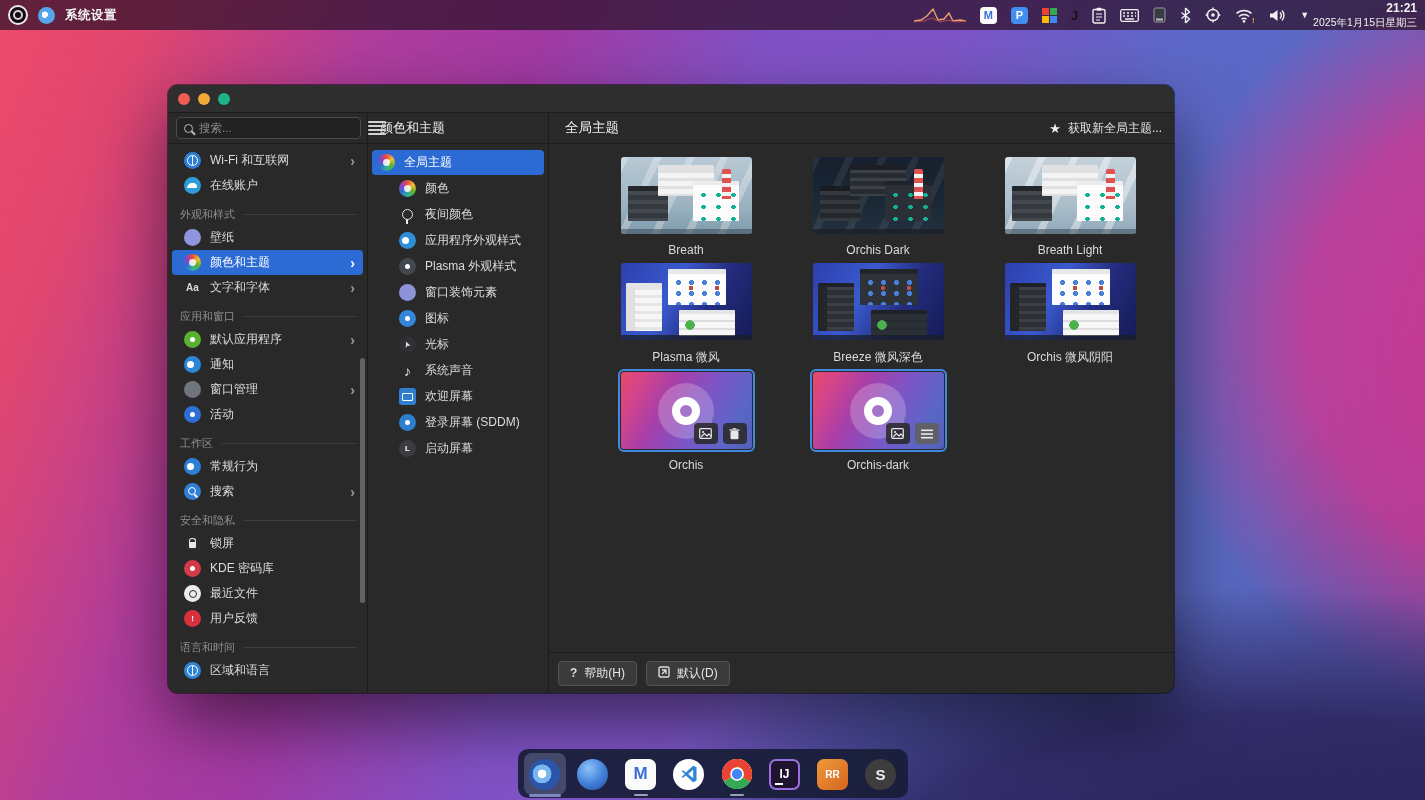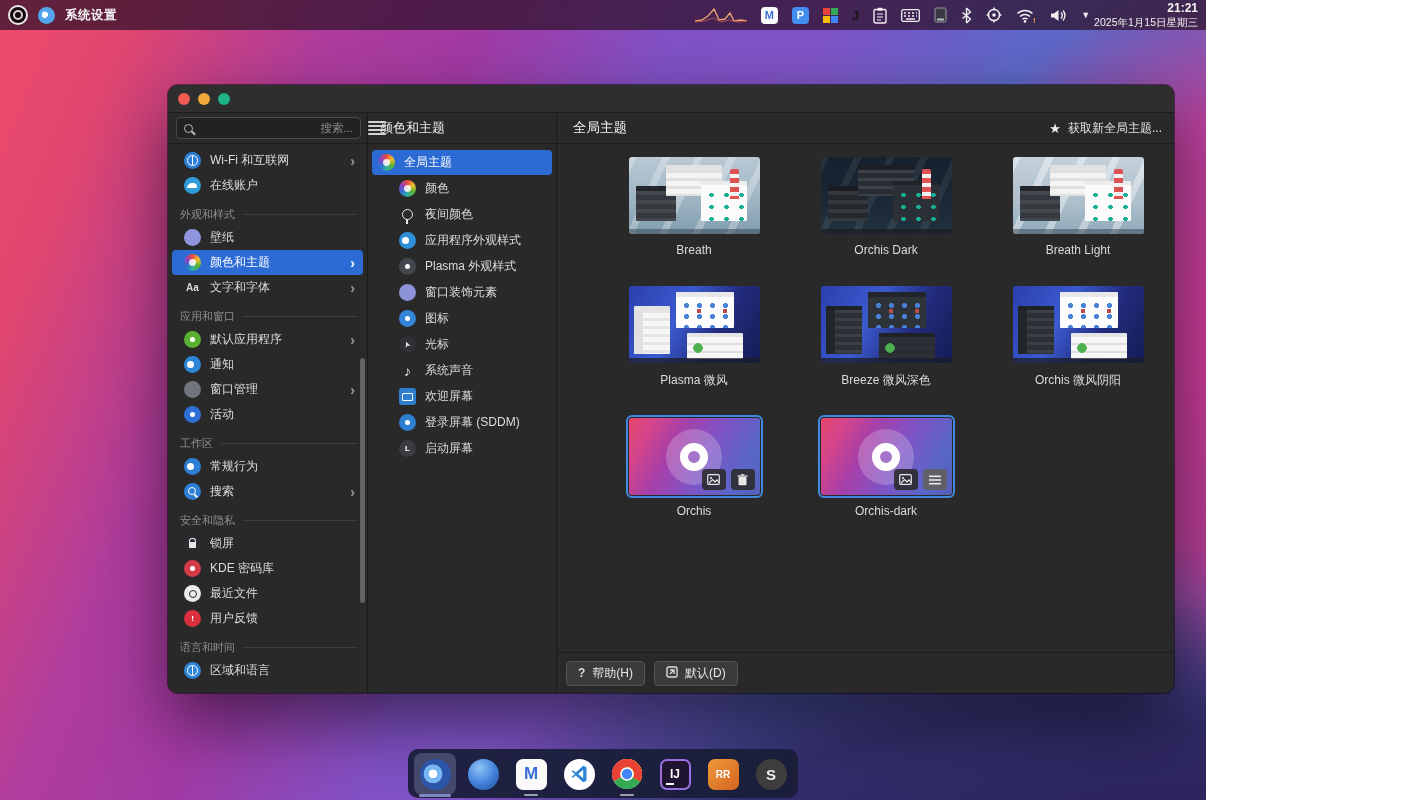--- a/index.html
+++ b/index.html
@@ -1,17 +1,17 @@
 <!DOCTYPE html>
 <html><head>
 <meta charset="utf-8">
 <style>
   * { margin:0; padding:0; box-sizing:border-box; }
   html,body { width:1425px; height:800px; overflow:hidden; font-family:"Liberation Sans","DejaVu Sans",sans-serif; }
-  .stage { position:relative; width:1206px; height:800px; overflow:hidden;
+  .stage { position:relative; width:1425px; height:800px; overflow:hidden;
     background:
       radial-gradient(ellipse 900px 430px at 88% 112%, rgba(38,28,80,.95) 0%, rgba(38,28,80,.75) 42%, rgba(38,28,80,0) 72%),
       radial-gradient(circle 520px at 108% 42%, rgba(216,52,143,.95) 0%, rgba(216,52,143,.75) 45%, rgba(216,52,143,0) 74%),
       linear-gradient(112deg, #ee4b6b 0%, #e0466f 9%, #b03d9d 22%, #a23aa4 32%, #8152c6 45%, #7e54c6 55%, #5e68c8 68%, #5868c0 84%, #4c4f9e 100%);
   }
 
   
   .menubar { position:absolute; top:0; left:0; right:0; height:30px; z-index:30;
     background:rgba(44,16,40,.72); display:flex; align-items:center; padding:0 8px; color:#f2f2f2; }
   .mb-left { display:flex; align-items:center; gap:10px; }
@@ -45,21 +45,21 @@
   .col1 { width:200px; border-right:1px solid #1b1b1b; position:relative; }
   .col2 { width:205px; border-right:1px solid #1b1b1b; }
   .col3 { flex:1; }
   .col-head { height:31px; flex:none; border-bottom:1px solid #1d1d1d; display:flex; align-items:center; padding:0 12px; }
   .col-head-title { font-size:13px; color:#ececec; }
   .c3-head-title { font-size:13.5px; color:#f0f0f0; padding-left:4px; }
 
   
   .search-row { gap:7px; padding:0 8px; }
   .search-box { flex:1; display:flex; align-items:center; gap:6px; height:22px; background:#222; border:1px solid #4a4a4a; border-radius:4px; padding:0 7px; }
-  .search-box input { flex:1; min-width:0; background:transparent; border:none; outline:none; color:#cfcfcf; font-size:11.5px; font-family:inherit;text-align:right; }
+  .search-box input { flex:1; min-width:0; background:transparent; border:none; outline:none; color:#cfcfcf; font-size:11.5px; font-family:inherit; }
   .search-box input::placeholder { color:#8b8b8b; }
   .mag { width:9px; height:9px; border:1.6px solid #b9b9b9; border-radius:50%; position:relative; flex:none; }
   .mag::after { content:""; position:absolute; width:5px; height:1.6px; background:#b9b9b9; transform:rotate(45deg); right:-4px; bottom:-2px; }
   .hamburger { width:18px; height:14px; flex:none; display:flex; flex-direction:column; justify-content:space-between; cursor:pointer; }
   .hamburger i { display:block; height:2px; background:#d2d2d2; border-radius:1px; }
 
   
   .side-list { flex:1; overflow:hidden; padding-top:4px; }
   .sec-head { display:flex; align-items:center; margin:9px 10px 3px 12px; color:#8f8f8f; font-size:11px; white-space:nowrap; }
   .sec-head::after { content:""; flex:1; height:1px; background:#3d3d3d; margin-left:8px; }
@@ -97,21 +97,21 @@
   .sub-list { padding-top:5px; }
   .sub-item { display:flex; align-items:center; gap:9px; height:25px; margin:1px 4px; padding:0 8px 0 6px; border-radius:4px; color:#dcdcdc; font-size:12px; cursor:pointer; white-space:nowrap; }
   .sub-item.sel { background:#2d6bd4; color:#fff; }
   .sub-item.child { padding-left:27px; }
 
   
   .c3-head { justify-content:space-between; padding:0 12px 0 12px; }
   .getnew-btn { display:flex; align-items:center; gap:7px; color:#e2e2e2; font-size:12px; cursor:pointer; }
   .getnew-btn .star { font-size:13px; color:#f0f0f0; }
   .theme-scroll { flex:1; min-height:0; overflow:hidden; }
-  .theme-grid { padding:13px 0 0 41px; display:grid; grid-template-columns:repeat(3,192px); row-gap:29px; }
+  .theme-grid { padding:13px 8px 0 41px; display:grid; grid-template-columns:repeat(3,192px); row-gap:6px; }
   .theme-card { display:flex; flex-direction:column; align-items:center; cursor:pointer; }
   .thumb { width:131px; height:77px; border-radius:3px; position:relative; overflow:hidden; background:#555; }
   .thumb.selected { outline:2px solid #3f8ae0; outline-offset:1px; }
   .thumb .d { position:absolute; border-radius:1px; }
   .theme-name { margin-top:9px; font-size:12px; color:#dadada; text-align:center; }
 
   
   .t-breath { background:
       repeating-linear-gradient(115deg, rgba(255,255,255,.28) 0 7px, rgba(255,255,255,0) 7px 30px),
       linear-gradient(180deg,#b9c9d5 0%,#9db3c2 60%,#7e9cac 100%); }

